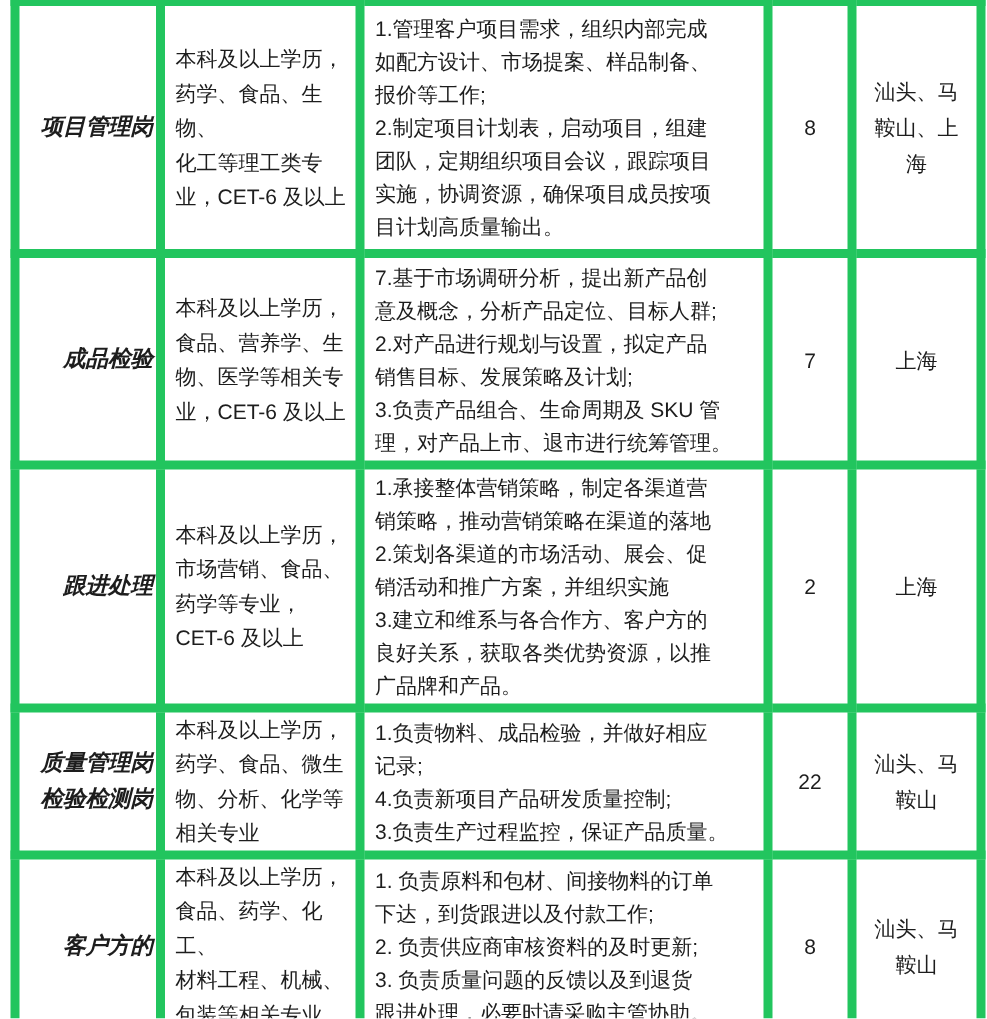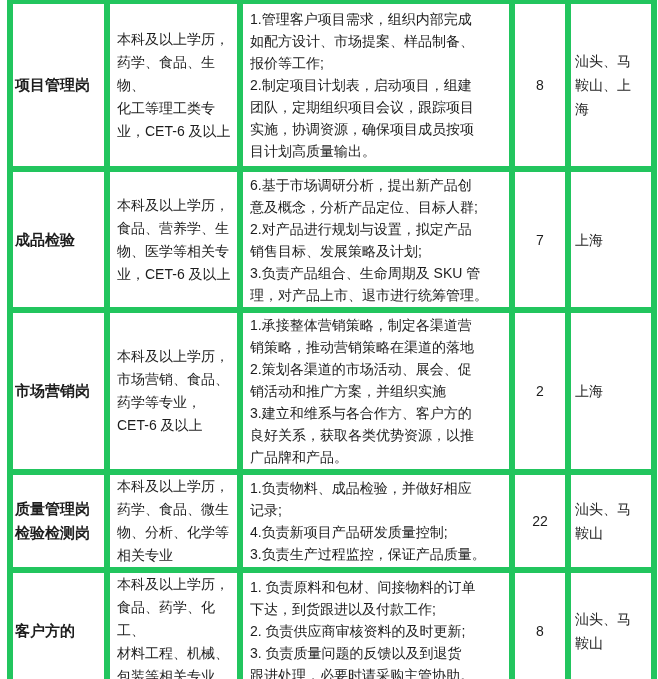--- a/index.html
+++ b/index.html
@@ -13,25 +13,25 @@
     border-collapse:collapse; table-layout:fixed; width:644px;
     background:#ffffff;
   }
   td {
     border:6px solid #22c55e;
     vertical-align:middle;
     white-space:pre-line;
     overflow:hidden;
     box-sizing:border-box;
   }
-  td.pos   { text-align:left; font-weight:bold; font-size:15px; line-height:24px; padding:0 2px; }
+  td.pos   { text-align:right; font-weight:bold; font-size:15px; line-height:24px; padding:0 2px;font-style:italic; }
   td.qual  { font-size:14px; line-height:23px; padding:0 2px 0 7px; text-align:left; }
   td.duty  { font-size:14px;   line-height:22px; padding:1px 2px 1px 7px; text-align:left; }
   td.count { text-align:center; font-size:14px; }
-  td.loc   { font-size:14px; line-height:24px; padding:0 4px; }
+  td.loc   { text-align:center; font-size:14px; line-height:24px; padding:0 4px; }
   tr.r1 { height:168px; }
   tr.r2 { height:141px; }
   tr.r3 { height:162px; }
   tr.r4 { height:95px;  }
   tr.r5 { height:108px; }
   tr.r6 { height:40px;  }
 </style>
 </head>
 <body>
 
@@ -62,31 +62,31 @@
         <td class="loc">汕头、马
 鞍山、上
 海</td>
       </tr>
       <tr class="r2">
         <td class="pos">成品检验</td>
         <td class="qual">本科及以上学历，
 食品、营养学、生
 物、医学等相关专
 业，CET-6 及以上</td>
-        <td class="duty">6.基于市场调研分析，提出新产品创
+        <td class="duty">7.基于市场调研分析，提出新产品创
 意及概念，分析产品定位、目标人群;
 2.对产品进行规划与设置，拟定产品
 销售目标、发展策略及计划;
 3.负责产品组合、生命周期及 SKU 管
 理，对产品上市、退市进行统筹管理。</td>
         <td class="count">7</td>
         <td class="loc">上海</td>
       </tr>
       <tr class="r3">
-        <td class="pos">市场营销岗</td>
+        <td class="pos">跟进处理</td>
         <td class="qual">本科及以上学历，
 市场营销、食品、
 药学等专业，
 CET-6 及以上</td>
         <td class="duty">1.承接整体营销策略，制定各渠道营
 销策略，推动营销策略在渠道的落地
 2.策划各渠道的市场活动、展会、促
 销活动和推广方案，并组织实施
 3.建立和维系与各合作方、客户方的
 良好关系，获取各类优势资源，以推

